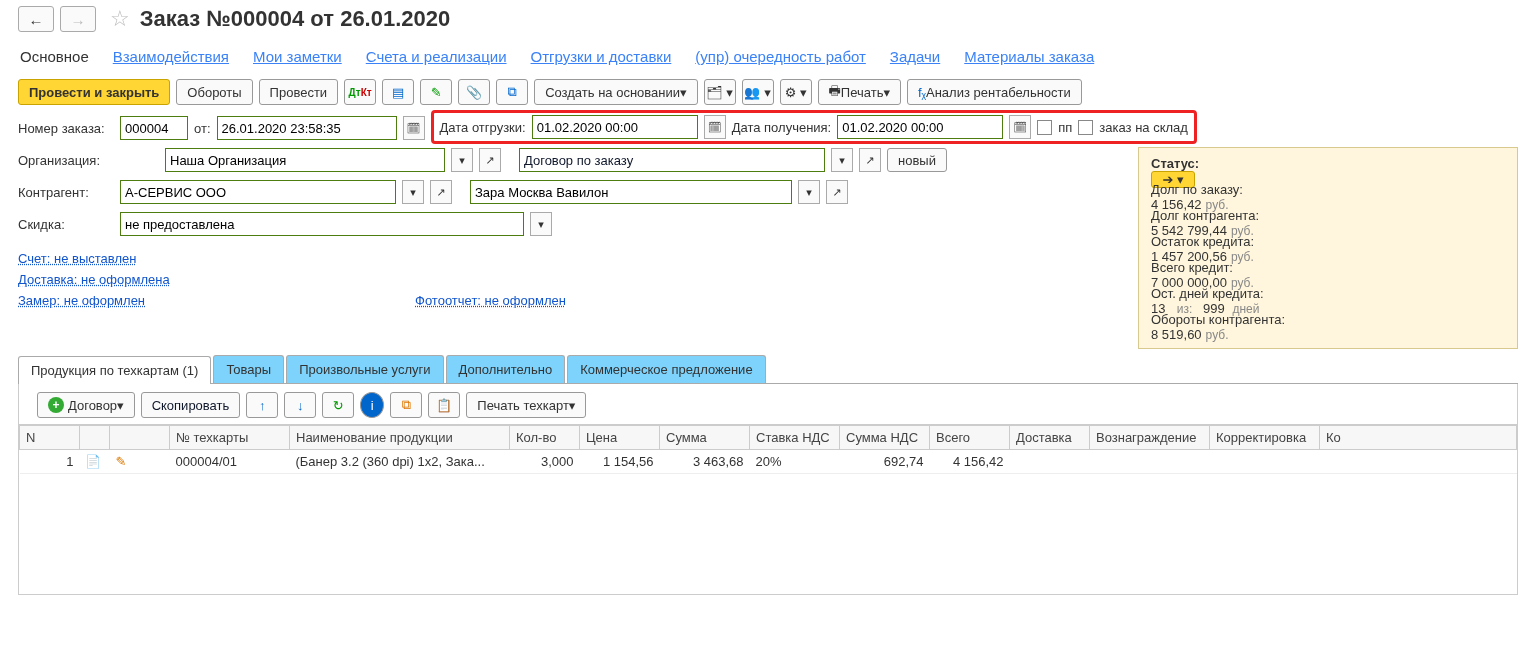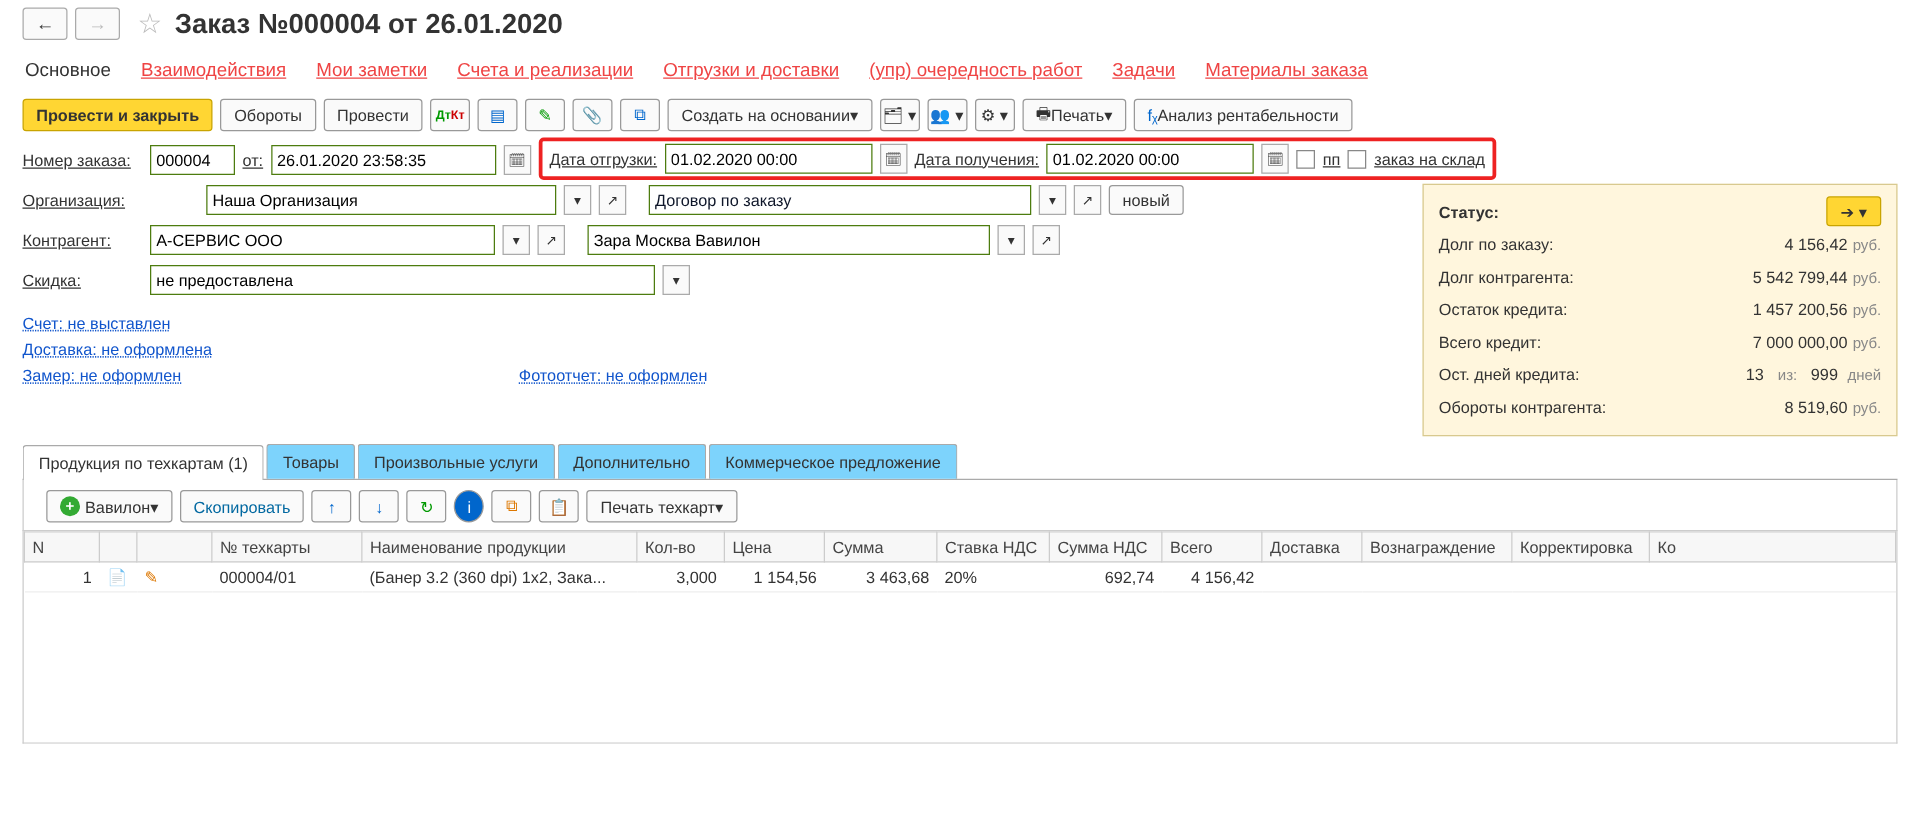--- a/index.html
+++ b/index.html
@@ -22,42 +22,42 @@
     display: inline-flex; align-items: center; justify-content: center;
     font-size: 15px; color: #333;
   }
   .star-icon { color: #bbb; font-size: 22px; margin: 0 4px 0 8px; }
   .title { font-size: 22px; font-weight: bold; }
   .tabs-row {
     display: flex; gap: 24px;
     padding: 14px 20px 10px;
     font-size: 15px;
   }
-  .tab-link { color: #ef4444; text-decoration: underline; cursor: pointer; }
+  .tab-link { color: #3b82f6; text-decoration: underline; cursor: pointer; }
   .tab-active { color: #333; text-decoration: none; }
   .toolbar-row {
     display: flex; gap: 6px; 
     padding: 4px 18px 10px;
   }
   .btn {
     height: 26px;
     padding: 0 10px;
     border: 1px solid #999; border-radius: 3px;
     background: #fafafa;
     display: inline-flex; align-items: center; justify-content: center;
     font-size: 13px; white-space: nowrap;
   }
   .btn-yellow { background: #ffd633; font-weight: bold; border-color: #c9a400; }
   .btn-icon { width: 32px; padding: 0; }
   .form-area {
     display: flex; flex-direction: column; gap: 6px;
     padding: 0 18px 6px;
   }
   .form-row { display: flex; align-items: center; gap: 6px; height: 26px; }
-  .lbl { display: inline-block; text-decoration: underline; }
+  .lbl { display: inline-block; }
   .input {
     height: 24px; border: 1px solid #4d7c0f;
     padding: 0 4px; font-size: 13px;
     background: #fff;
   }
   .input.placeholder { color: #0f172a; }
   .icon-box {
     width: 22px; height: 24px;
     border: 1px solid #aaa;
     display: inline-flex; align-items: center; justify-content: center;
@@ -72,21 +72,21 @@
   .chk { width: 15px; height: 15px; border: 1px solid #888; display:inline-block; background:#fff; }
   .mid-grid { display: flex; gap: 10px; padding: 0 18px; }
   .mid-left { flex: 1; display: flex; flex-direction: column; gap: 6px; }
   .link { color: #1155cc; text-decoration: underline dotted; }
   .status-panel {
     width: 380px;
     background: #fff6dd;
     border: 1px solid #d8c98f;
     padding: 8px 12px 10px;
   }
-  .status-row { display: flex; justify-content: space-between; align-items: center; height: 26px; }
+  .status-row { display: flex; justify-content: space-between; height: 26px; flex-direction: column; }
   .rub { color: #888; font-size: 12px; margin-left: 4px; }
   .status-hdr { font-weight: bold; }
   .arrow-btn {
     width: 44px; height: 24px;
     border: 1px solid #c9a400; border-radius: 3px;
     background: #ffd633;
     display: inline-flex; align-items: center; justify-content: center;
   }
   .product-tabs {
     display: flex; gap: 0;
@@ -267,22 +267,22 @@
 
 <div class="product-tabs">
   <div class="ptab active">Продукция по техкартам (1)</div>
   <div class="ptab">Товары</div>
   <div class="ptab">Произвольные услуги</div>
   <div class="ptab">Дополнительно</div>
   <div class="ptab">Коммерческое предложение</div>
 </div>
 
 <div class="sub-toolbar">
-  <span class="btn"><span class="circle-plus">+</span><span>Вавилон</span> ▾</span>
-  <span class="btn" style="color:#0369a1">Скопировать</span>
+  <span class="btn"><span class="circle-plus">+</span><span>Договор</span> ▾</span>
+  <span class="btn" style="color:#0f172a">Скопировать</span>
   <span class="btn btn-icon iclr-blue">↑</span>
   <span class="btn btn-icon iclr-blue">↓</span>
   <span class="btn btn-icon iclr-green">↻</span>
   <span class="btn btn-icon" style="background:#06c;color:#fff;border-radius:50%;width:24px">i</span>
   <span class="btn btn-icon iclr-orange">⧉</span>
   <span class="btn btn-icon iclr-orange">📋</span>
   <span class="btn"><span>Печать техкарт</span> ▾</span>
 </div>
 
 <div class="grid-area">

